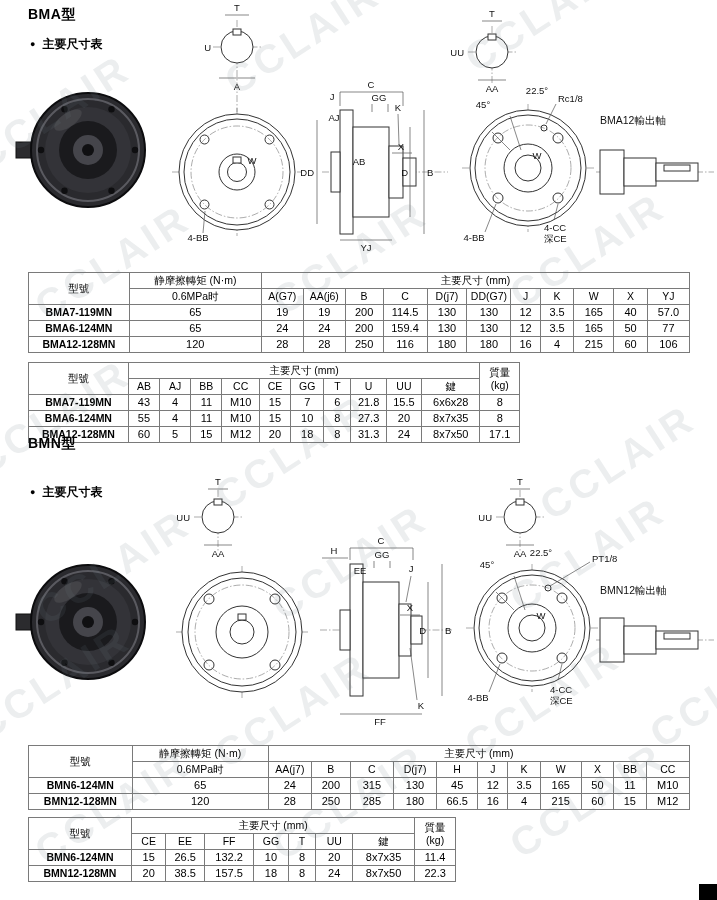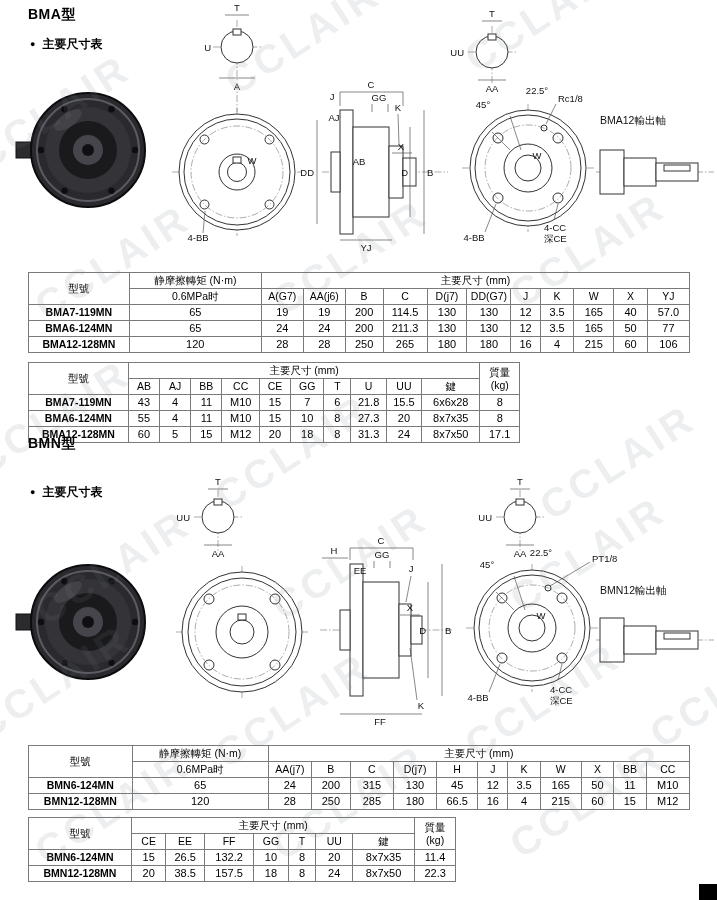--- a/index.html
+++ b/index.html
@@ -227,36 +227,36 @@
         <td>165</td>
         <td>40</td>
         <td>57.0</td>
       </tr>
       <tr>
         <td>BMA6-124MN</td>
         <td>65</td>
         <td>24</td>
         <td>24</td>
         <td>200</td>
-        <td>211.3</td>
+        <td>159.4</td>
         <td>130</td>
         <td>130</td>
         <td>12</td>
         <td>3.5</td>
         <td>165</td>
         <td>50</td>
         <td>77</td>
       </tr>
       <tr>
         <td>BMA12-128MN</td>
         <td>120</td>
         <td>28</td>
         <td>28</td>
         <td>250</td>
-        <td>265</td>
+        <td>116</td>
         <td>180</td>
         <td>180</td>
         <td>16</td>
         <td>4</td>
         <td>215</td>
         <td>60</td>
         <td>106</td>
       </tr>
     </tbody>
 </table>

